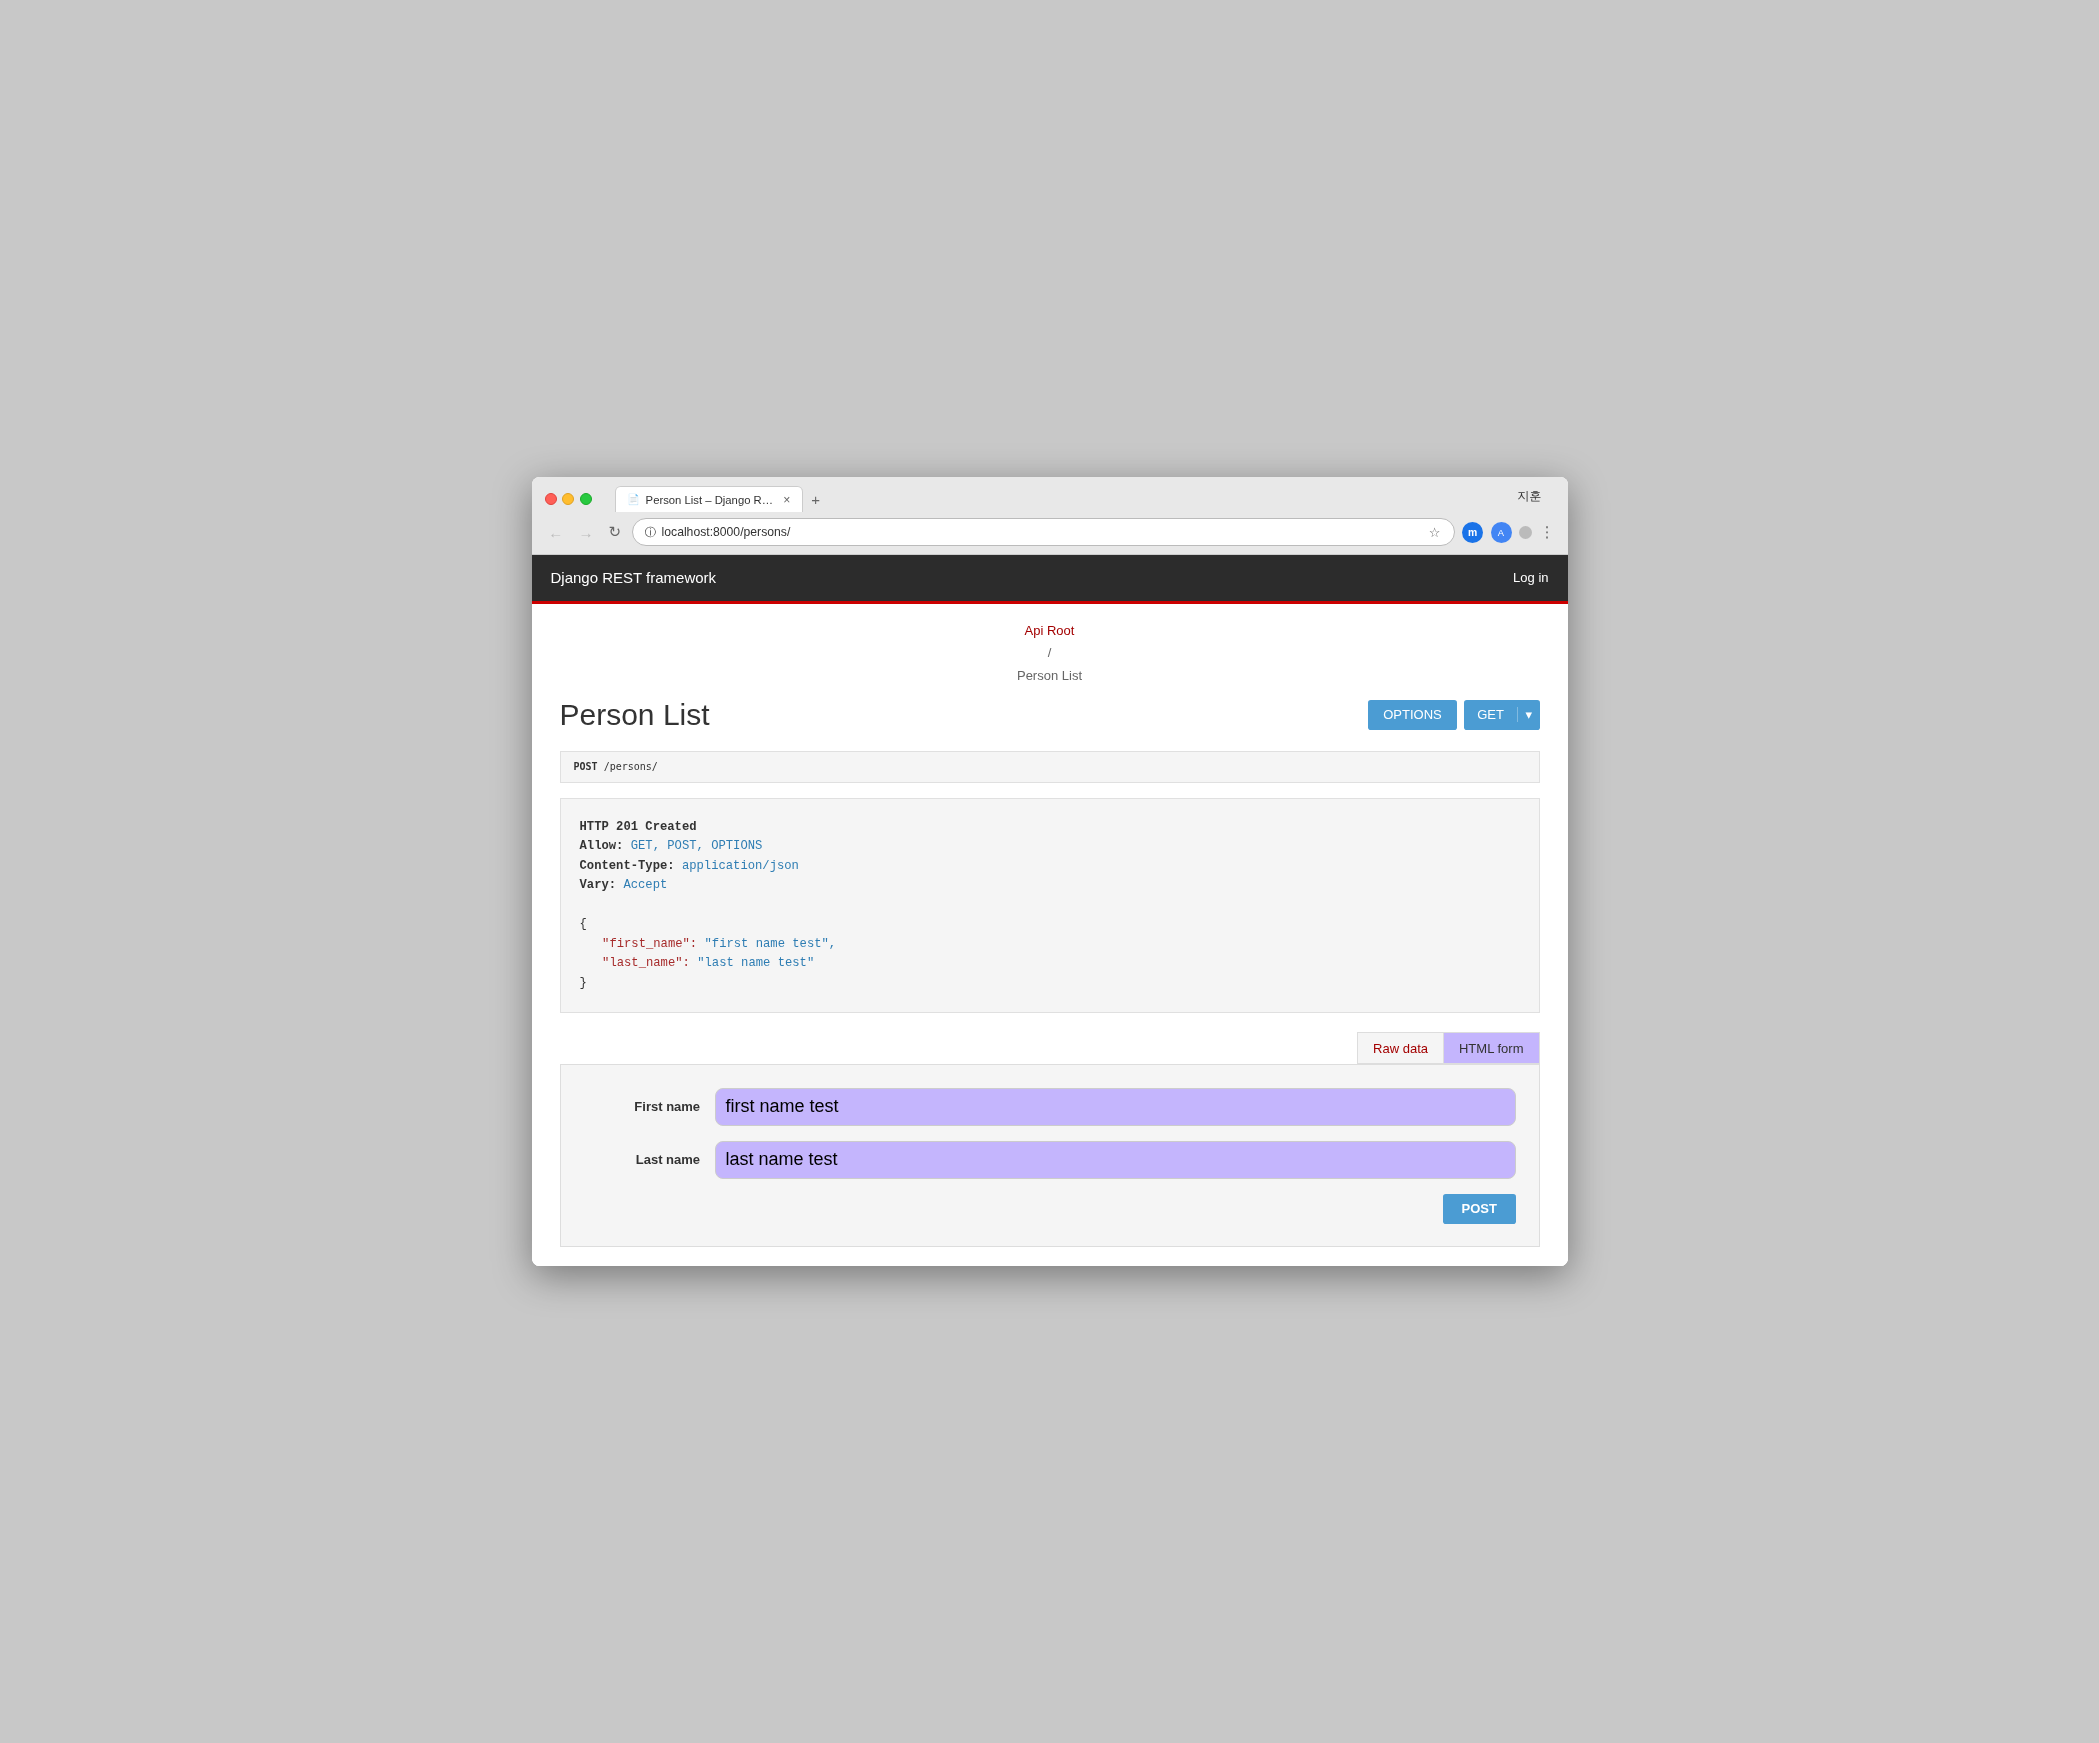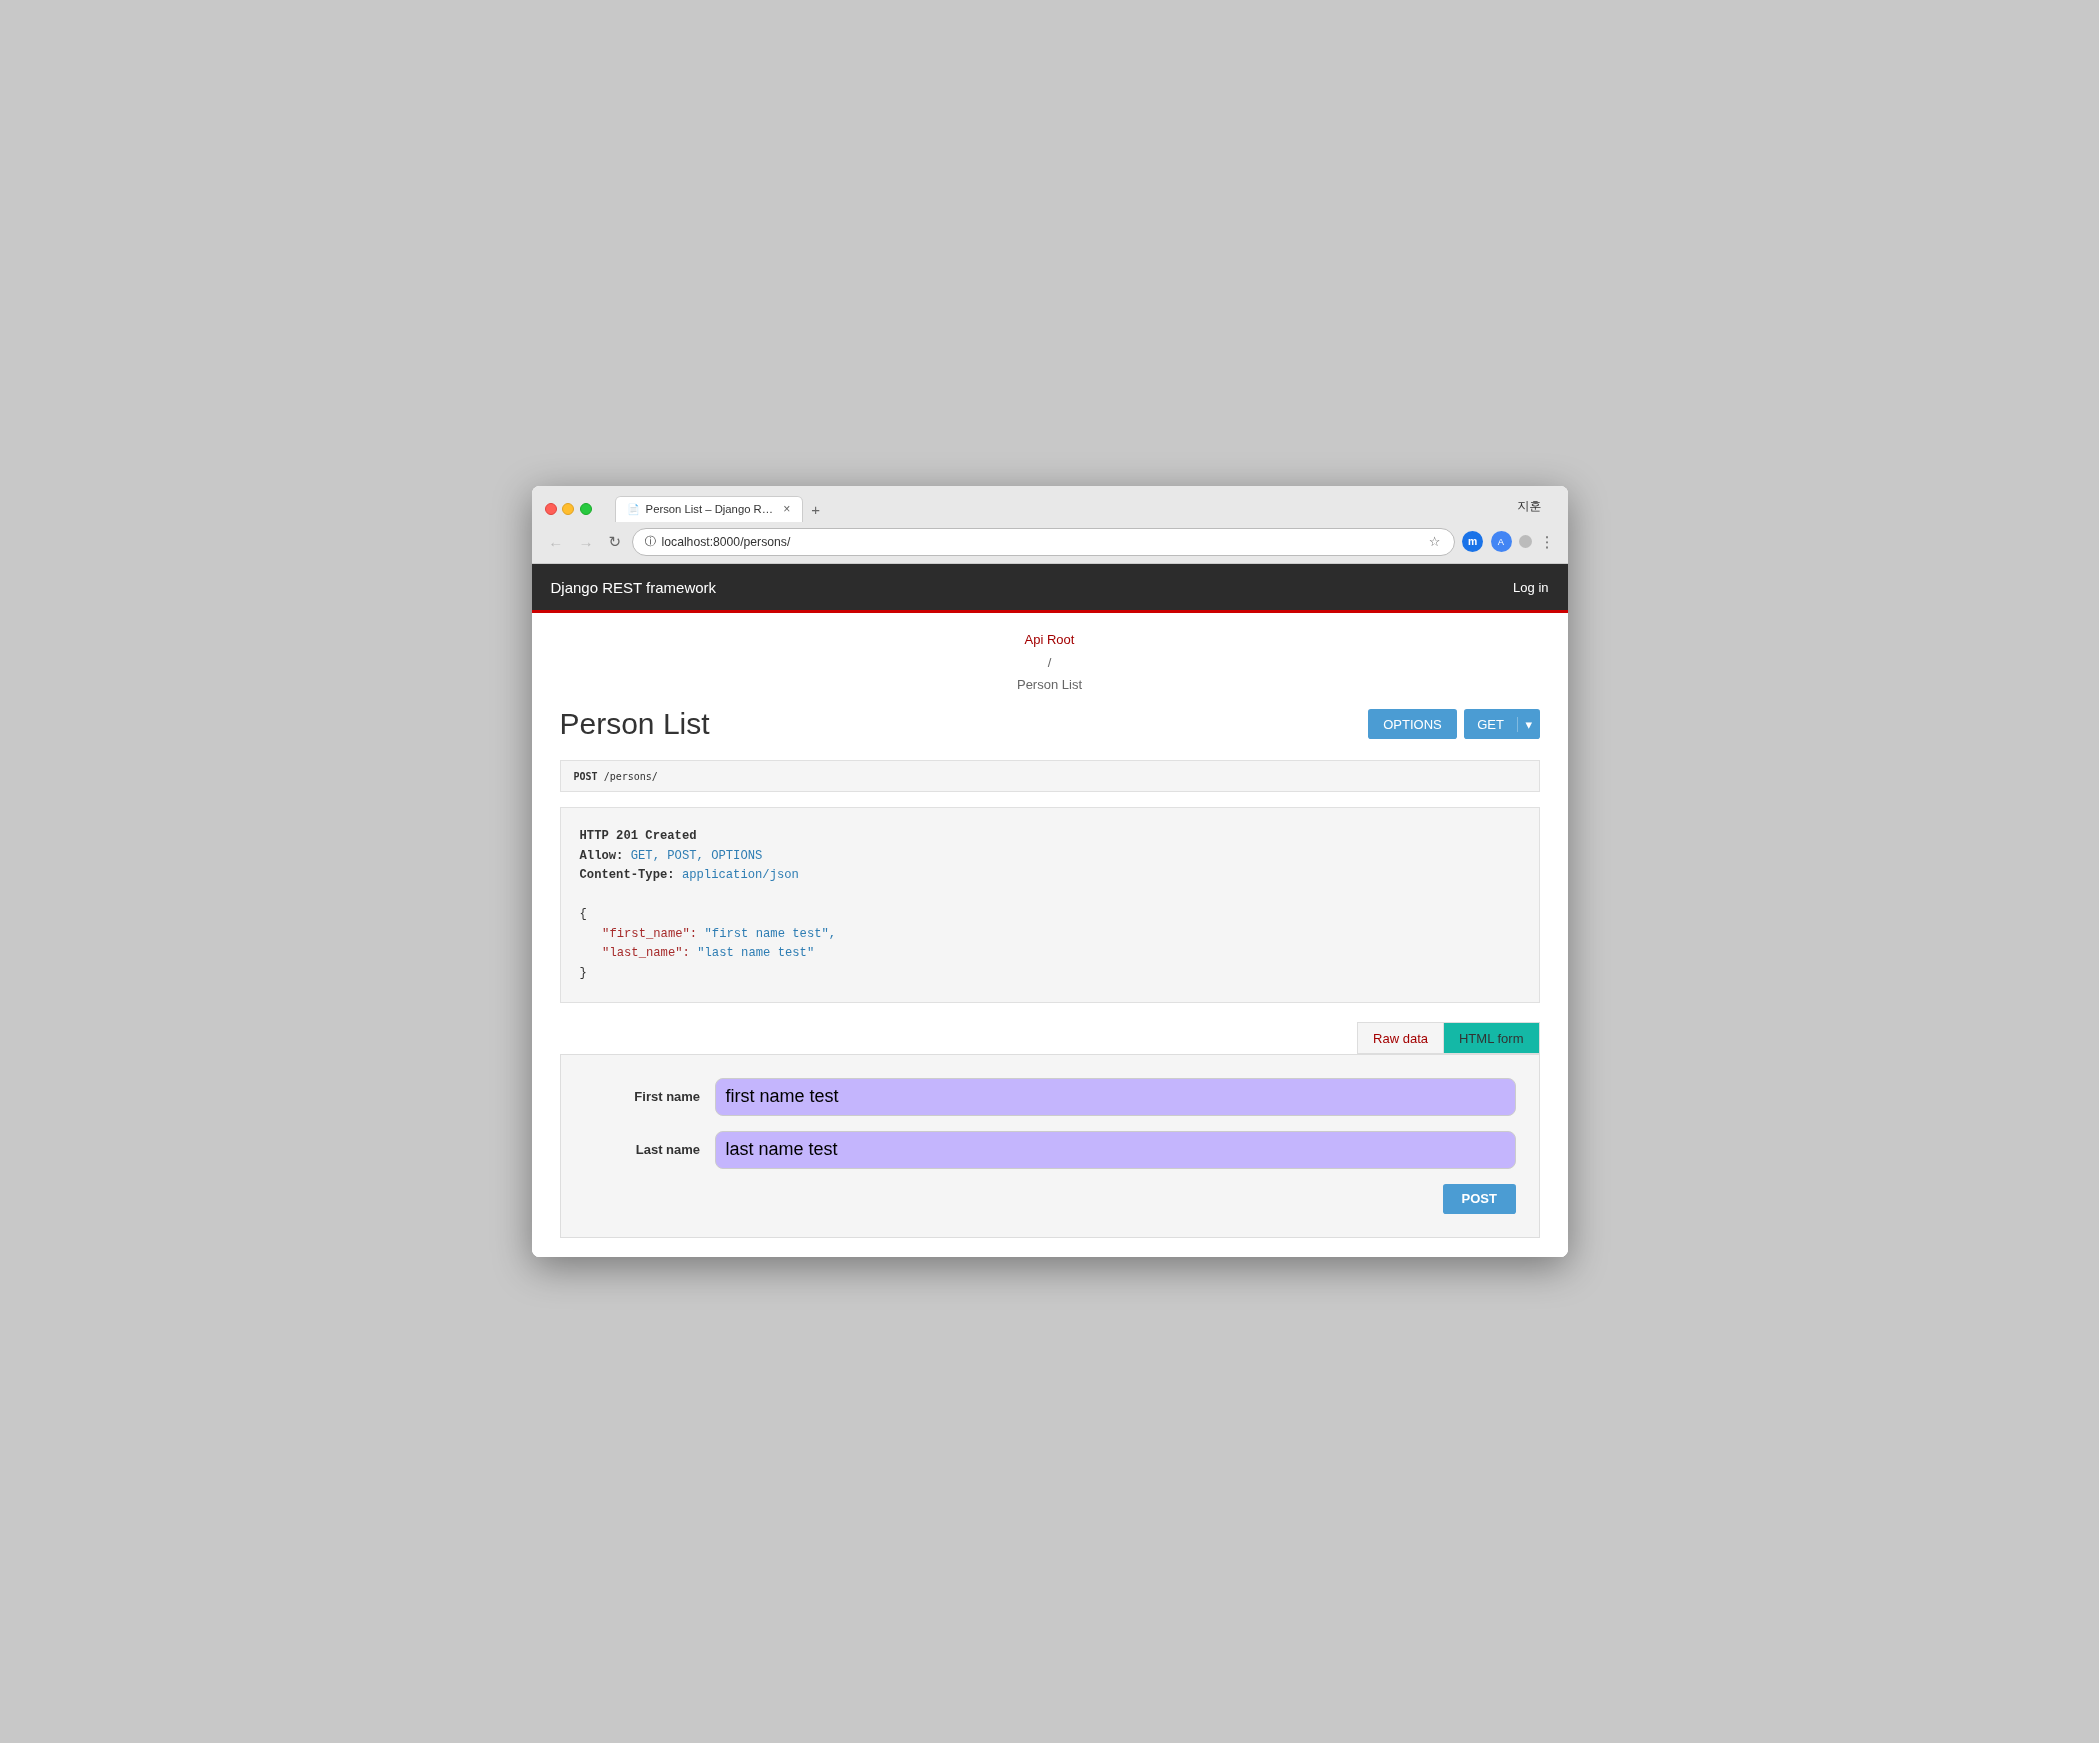--- a/index.html
+++ b/index.html
@@ -391,21 +391,21 @@
       text-align: right;
     }
 
     .tab-btn.raw-data {
       color: #a30000;
       background: #f5f5f5;
     }
 
     .tab-btn.html-form {
       color: #333;
-      background: #14b8a6;
+      background: #c4b5fd;
       border-left: none;
     }
 
     
     .form-area {
       border: 0.9px solid #ddd;
       background: #f5f5f5;
       padding: 22.6px;
     }
 
@@ -527,20 +527,24 @@
           <span class="http-status">HTTP 201 Created</span>
         </div>
         <div>
           <span class="header-key">Allow:</span>
           <span class="header-value-link"> </span><span class="header-value-link">GET, POST, OPTIONS</span>
         </div>
         <div>
           <span class="header-key">Content-Type:</span>
           <span class="header-value-link"> </span><span class="header-value-link">application/json</span>
         </div>
+        <div>
+          <span class="header-key">Vary:</span>
+          <span class="header-value-link"> </span><span class="header-value-link">Accept</span>
+        </div>
         <br>
         <div>
           <span class="json-brace">{</span>
         </div>
         <div style="padding-left:22.6px;">
           <span class="json-key">"first_name":</span>
           <span> </span>
           <span class="json-value">"first name test",</span>
         </div>
         <div style="padding-left:22.6px;">

